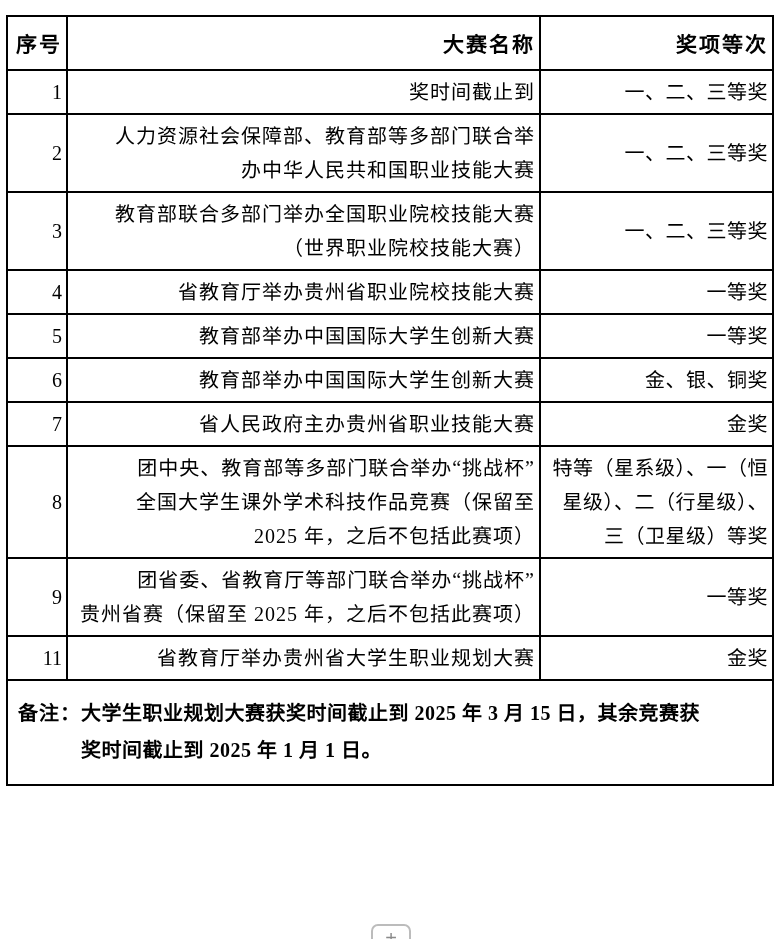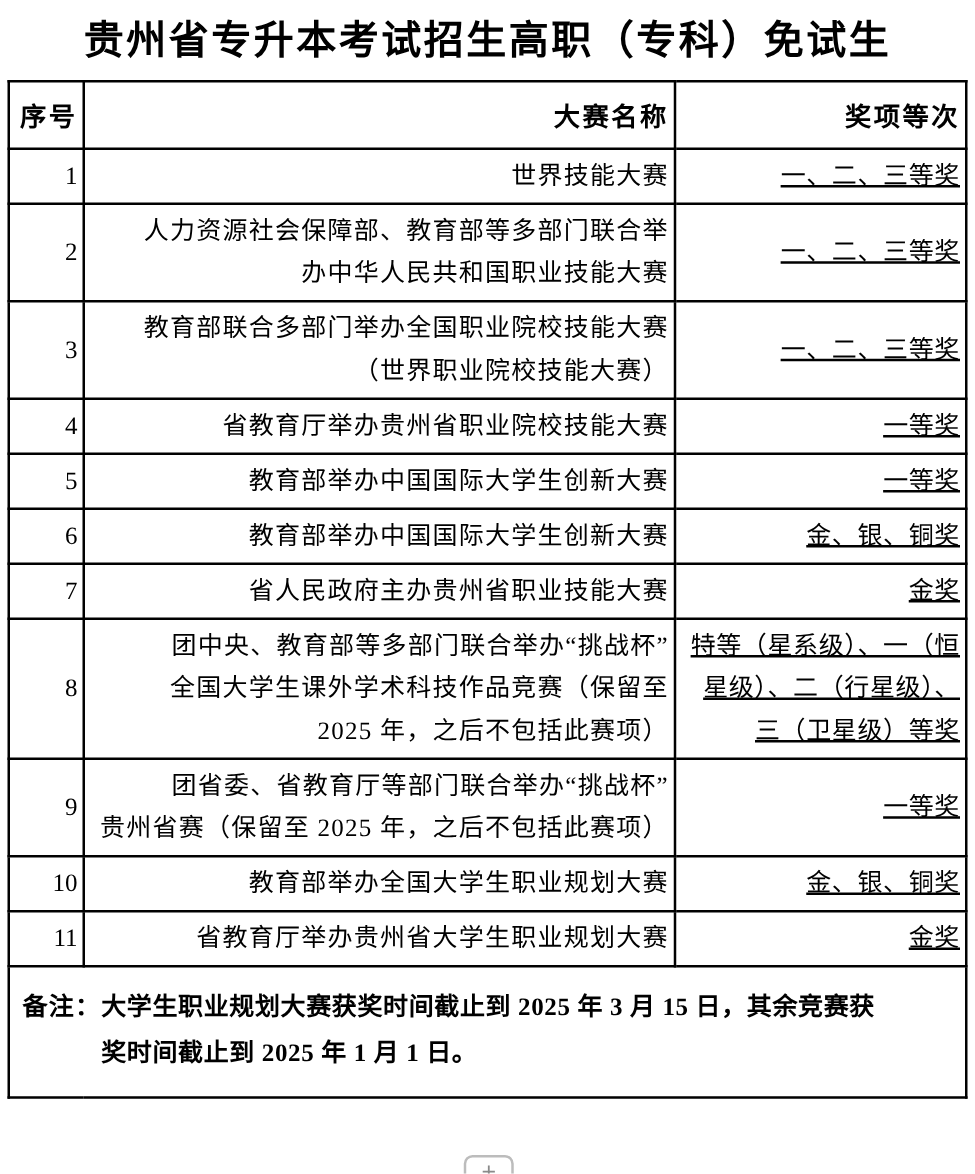--- a/index.html
+++ b/index.html
@@ -49,21 +49,20 @@
   }
   td.cell-name {
     white-space: pre-line;
     line-height: 34px;
     letter-spacing: 1px;
   }
   td.cell-award {
     white-space: pre-line;
     line-height: 34px;
     letter-spacing: 0.5px;
-    text-decoration: underline;
   }
   td.note-cell {
     padding: 14px 20px 15px 10px;
     text-align: left;
   }
   .note-wrap {
     display: flex;
     align-items: flex-start;
     font-weight: bold;
     font-size: 20px;
@@ -96,40 +95,39 @@
     cursor: pointer;
     padding: 0;
   }
 </style>
 </head>
 <body>
 
 <div class="page">
 
   <div class="doc-title">
-    <div>贵州省专升本考试招生高职（专科）免试生</div>
   </div>
 
   <table class="doc-table">
     <colgroup>
       <col class="c-no">
         <col class="c-name">
         <col class="c-award">
     </colgroup>
     <thead>
       <tr>
         <th>序号</th>
         <th>大赛名称</th>
         <th>奖项等次</th>
       </tr>
     </thead>
     <tbody>
         <tr>
     <td class="cell-no">1</td>
-    <td class="cell-name">世界技能大赛</td>
+    <td class="cell-name">奖时间截止到</td>
     <td class="cell-award">一、二、三等奖</td>
   </tr>
         <tr>
     <td class="cell-no">2</td>
     <td class="cell-name">人力资源社会保障部、教育部等多部门联合举
 办中华人民共和国职业技能大赛</td>
     <td class="cell-award">一、二、三等奖</td>
   </tr>
         <tr>
     <td class="cell-no">3</td>
@@ -166,25 +164,20 @@
 星级）、二（行星级）、
 三（卫星级）等奖</td>
   </tr>
         <tr>
     <td class="cell-no">9</td>
     <td class="cell-name">团省委、省教育厅等部门联合举办“挑战杯”
 贵州省赛（保留至 2025 年，之后不包括此赛项）</td>
     <td class="cell-award">一等奖</td>
   </tr>
         <tr>
-    <td class="cell-no">10</td>
-    <td class="cell-name">教育部举办全国大学生职业规划大赛</td>
-    <td class="cell-award">金、银、铜奖</td>
-  </tr>
-        <tr>
     <td class="cell-no">11</td>
     <td class="cell-name">省教育厅举办贵州省大学生职业规划大赛</td>
     <td class="cell-award">金奖</td>
   </tr>
       </tbody>
     <tbody>
       <tr>
         <td class="note-cell" colspan="3">
           <div class="note-wrap">
             <span class="note-label">备注：</span>

